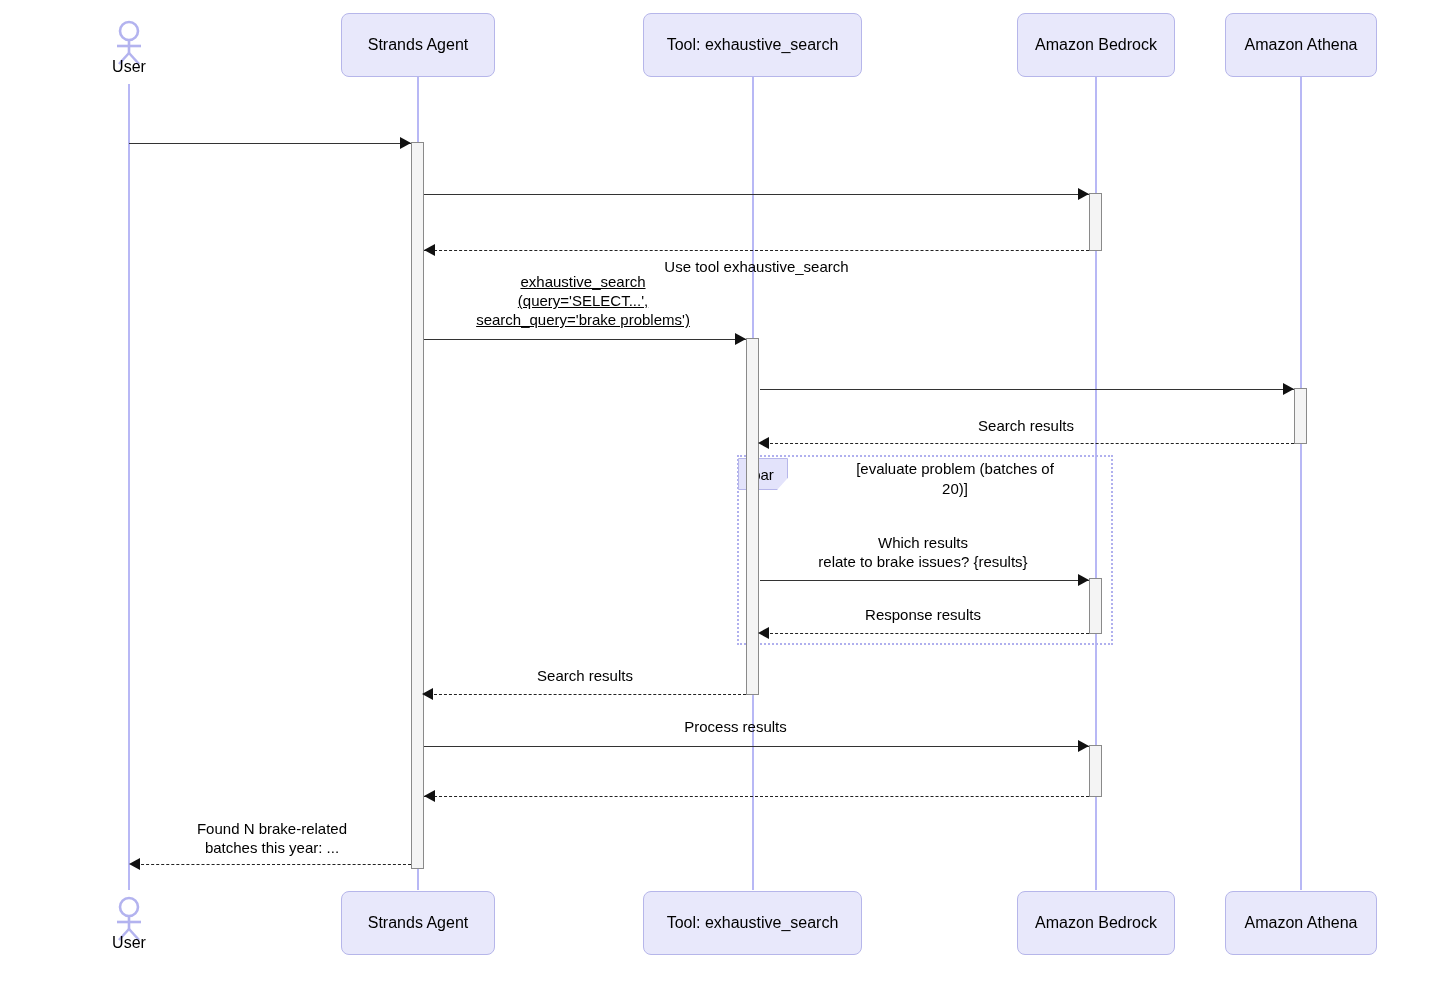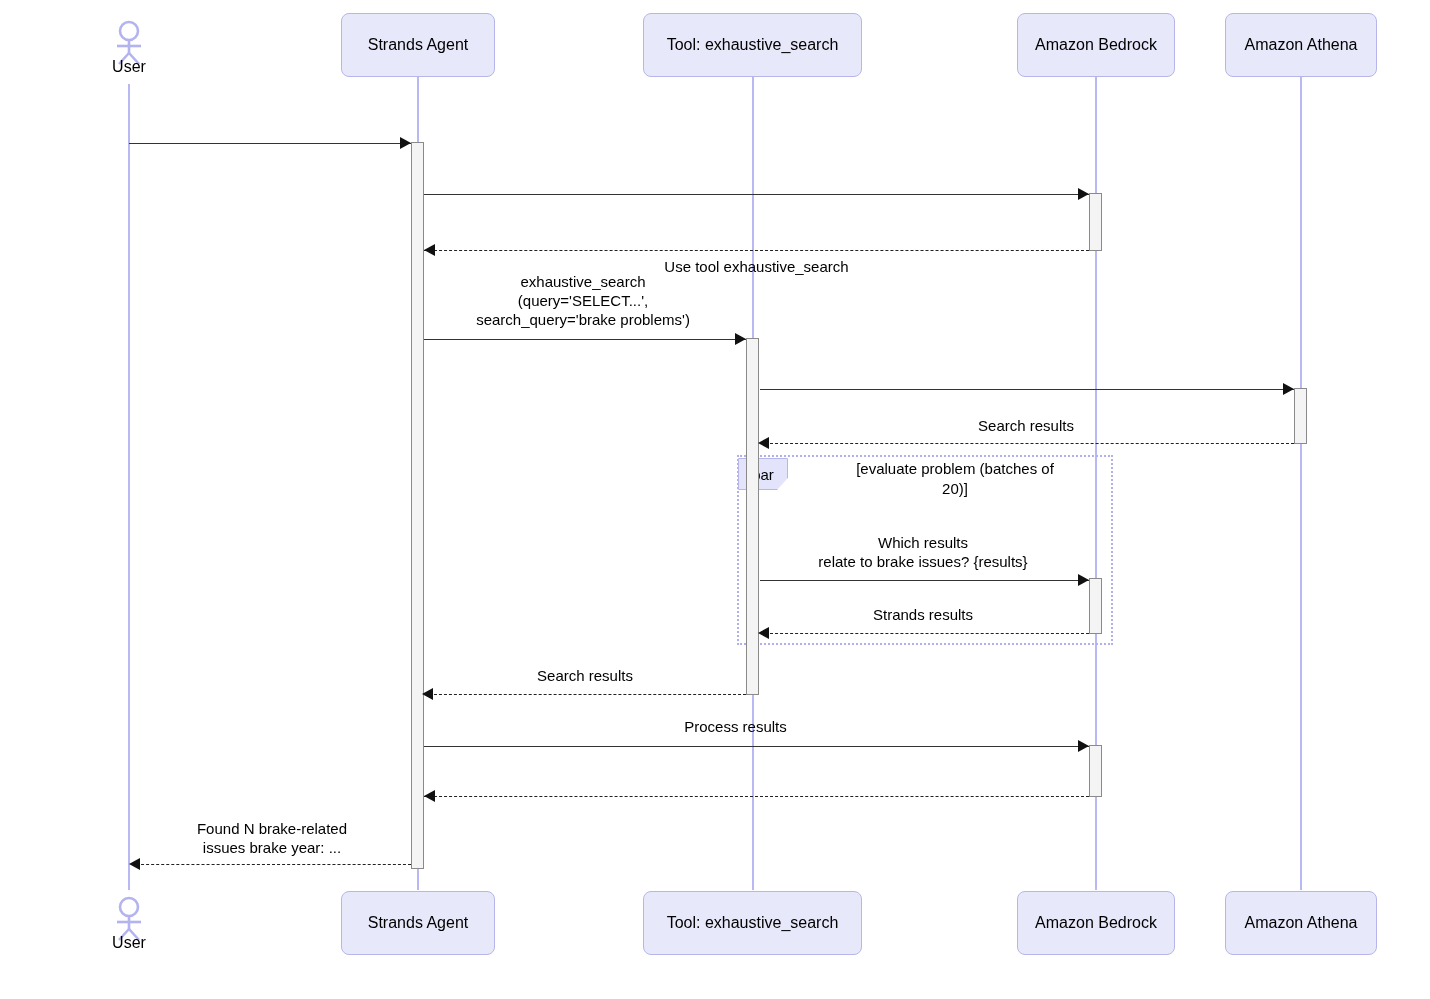--- a/index.html
+++ b/index.html
@@ -178,51 +178,51 @@
   <div class="msg-line" style="left:129px; top:143px; width:282px;"></div>
   <div class="arrow-head right" style="left:400px; top:137px;"></div>
 
   <div class="msg-line" style="left:424px; top:194px; width:665px;"></div>
   <div class="arrow-head right" style="left:1078px; top:188px;"></div>
 
   <div class="msg-label" style="left:424px; top:221px; width:665px;margin-top:36px;">Use tool exhaustive_search</div>
   <div class="msg-line dashed" style="left:424px; top:250px; width:665px;"></div>
   <div class="arrow-head left" style="left:424px; top:244px;"></div>
 
-  <div class="msg-label" style="left:424px; top:272px; width:318px;">exhaustive_search
+  <div class="msg-label" style="left:424px; top:272px; width:318px;text-decoration:underline;">exhaustive_search
 (query='SELECT...',
 search_query='brake problems')</div>
   <div class="msg-line" style="left:424px; top:339px; width:322px;"></div>
   <div class="arrow-head right" style="left:735px; top:333px;"></div>
 
   <div class="msg-line" style="left:760px; top:389px; width:534px;"></div>
   <div class="arrow-head right" style="left:1283px; top:383px;"></div>
 
   <div class="msg-label" style="left:760px; top:416px; width:532px;">Search results</div>
   <div class="msg-line dashed" style="left:760px; top:443px; width:534px;"></div>
   <div class="arrow-head left" style="left:758px; top:437px;"></div>
 
   <div class="msg-label" style="left:760px; top:533px; width:326px;">Which results
 relate to brake issues? {results}</div>
   <div class="msg-line" style="left:760px; top:580px; width:329px;"></div>
   <div class="arrow-head right" style="left:1078px; top:574px;"></div>
 
-  <div class="msg-label" style="left:760px; top:605px; width:326px;">Strands results</div>
+  <div class="msg-label" style="left:760px; top:605px; width:326px;">Response results</div>
   <div class="msg-line dashed" style="left:760px; top:633px; width:329px;"></div>
   <div class="arrow-head left" style="left:758px; top:627px;"></div>
 
   <div class="msg-label" style="left:424px; top:666px; width:322px;">Search results</div>
   <div class="msg-line dashed" style="left:424px; top:694px; width:322px;"></div>
   <div class="arrow-head left" style="left:422px; top:688px;"></div>
 
   <div class="msg-label" style="left:403px; top:717px; width:665px;">Process results</div>
   <div class="msg-line" style="left:424px; top:746px; width:665px;"></div>
   <div class="arrow-head right" style="left:1078px; top:740px;"></div>
 
   <div class="msg-line dashed" style="left:424px; top:796px; width:665px;"></div>
   <div class="arrow-head left" style="left:424px; top:790px;"></div>
 
   <div class="msg-label" style="left:133px; top:819px; width:278px;">Found N brake-related
-issues brake year: ...</div>
+batches this year: ...</div>
   <div class="msg-line dashed" style="left:131px; top:864px; width:280px;"></div>
   <div class="arrow-head left" style="left:129px; top:858px;"></div>
 
 </div>
 
 </body></html>

